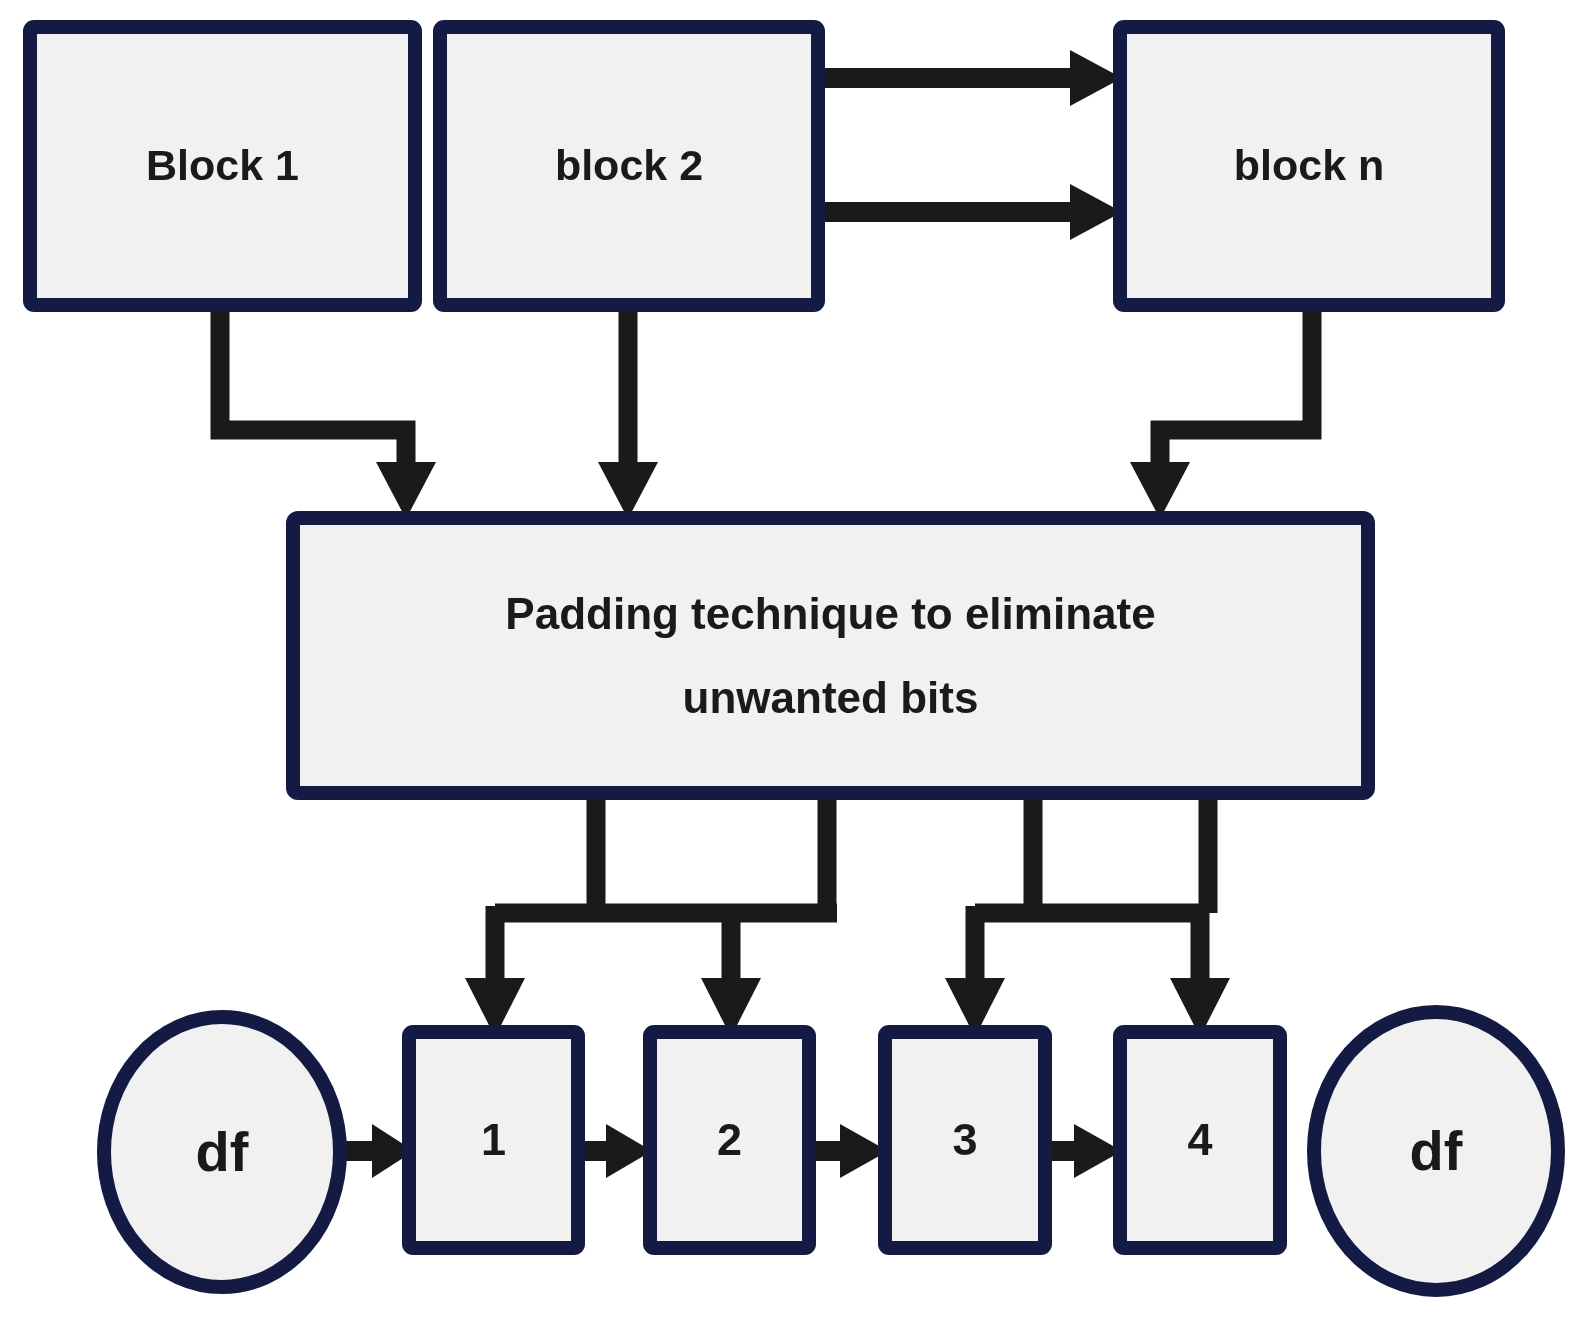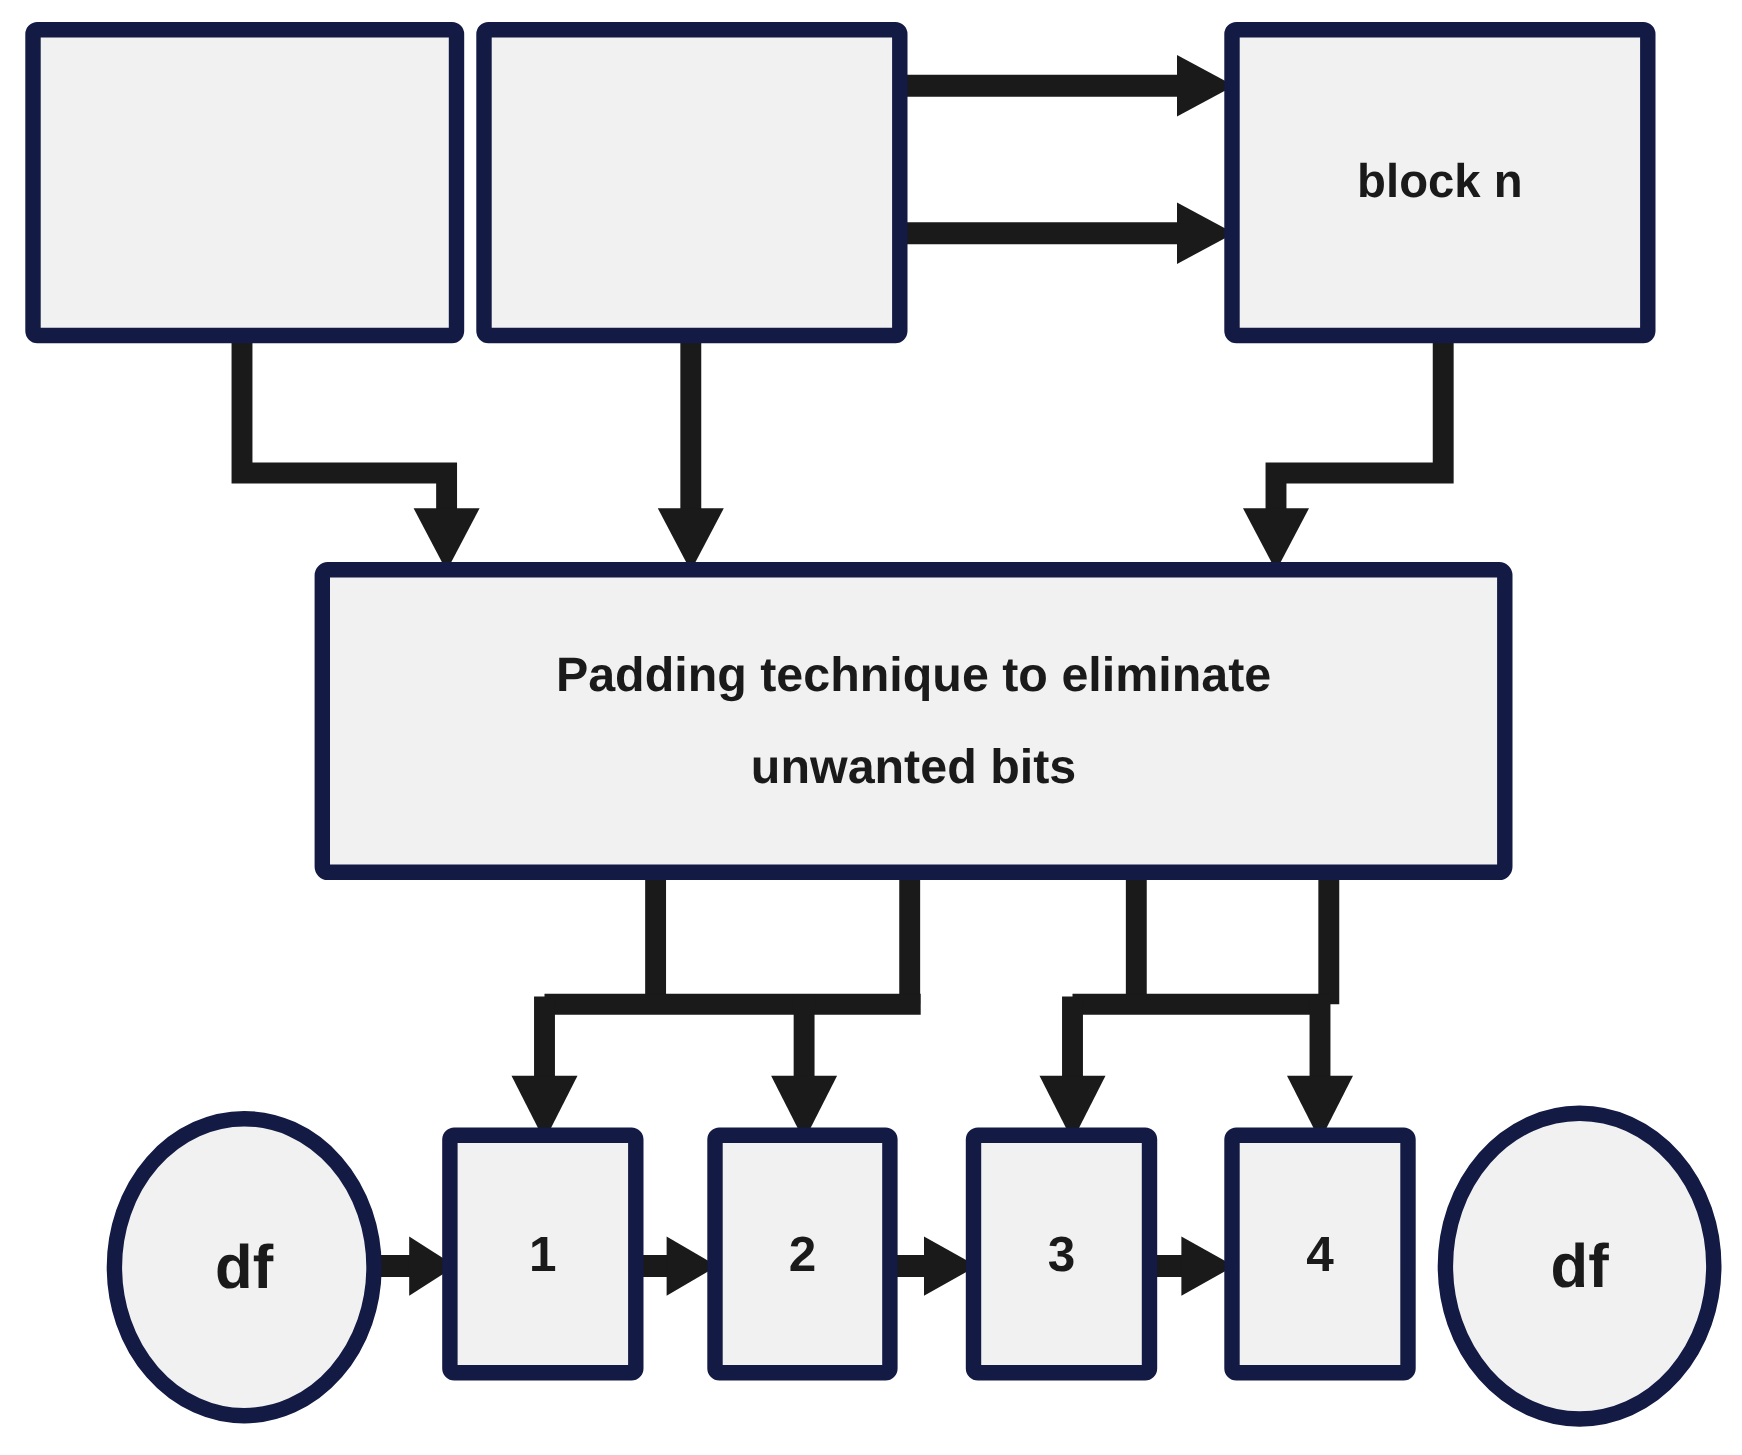--- a/index.html
+++ b/index.html
@@ -129,21 +129,23 @@
 
     <rect x="409" y="1032" width="169" height="216" fill="#f1f1f1" stroke="#131a44" stroke-width="14" rx="4"></rect>
     <rect x="650" y="1032" width="159" height="216" fill="#f1f1f1" stroke="#131a44" stroke-width="14" rx="4"></rect>
     <rect x="885" y="1032" width="160" height="216" fill="#f1f1f1" stroke="#131a44" stroke-width="14" rx="4"></rect>
     <rect x="1120" y="1032" width="160" height="216" fill="#f1f1f1" stroke="#131a44" stroke-width="14" rx="4"></rect>
 
     <ellipse cx="222" cy="1152" rx="118" ry="135" fill="#f1f1f1" stroke="#131a44" stroke-width="14"></ellipse>
     <ellipse cx="1436" cy="1151" rx="122" ry="139" fill="#f1f1f1" stroke="#131a44" stroke-width="14"></ellipse>
   </svg>
 
+  <div class="node-label lbl-block" style="left:30px; top:27px; width:385px; height:278px;">Block 1</div>
 
+  <div class="node-label lbl-block" style="left:440px; top:27px; width:378px; height:278px;">block 2</div>
 
   <div class="node-label lbl-pad" style="left:293px; top:518px; width:1075px; height:275px;">Padding technique to eliminate
 unwanted bits</div>
 
   <div class="node-label lbl-block" style="left:1120px; top:27px; width:378px; height:278px;">block n</div>
 
   <div class="node-label lbl-num" style="left:409px; top:1032px; width:169px; height:216px;">1</div>
   <div class="node-label lbl-num" style="left:650px; top:1032px; width:159px; height:216px;">2</div>
   <div class="node-label lbl-num" style="left:885px; top:1032px; width:160px; height:216px;">3</div>
   <div class="node-label lbl-num" style="left:1120px; top:1032px; width:160px; height:216px;">4</div>

